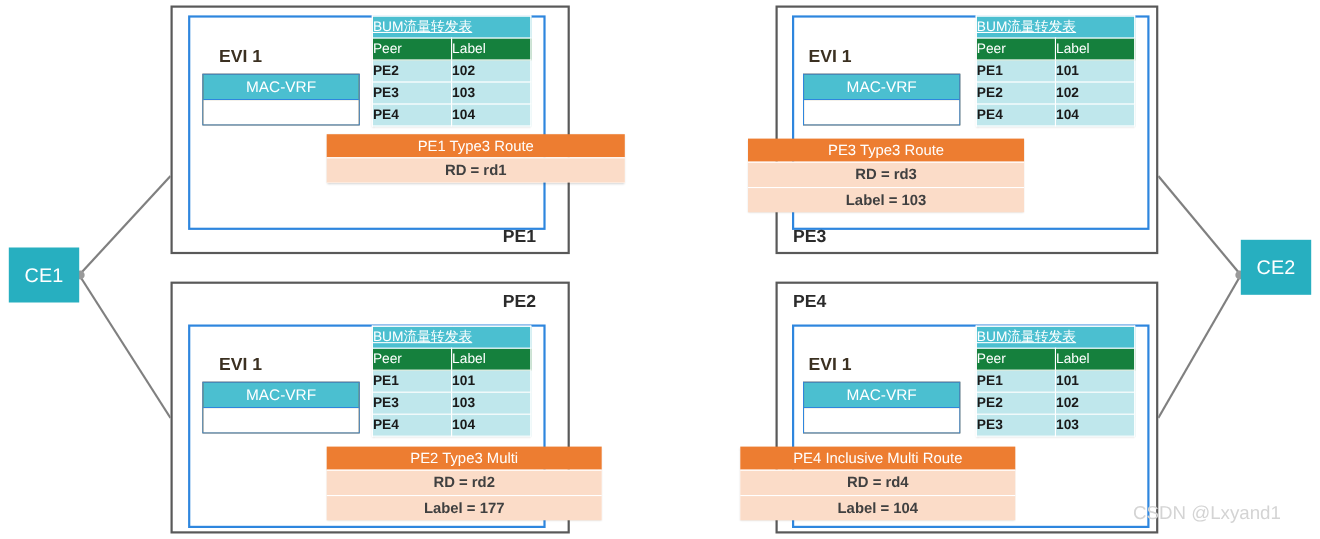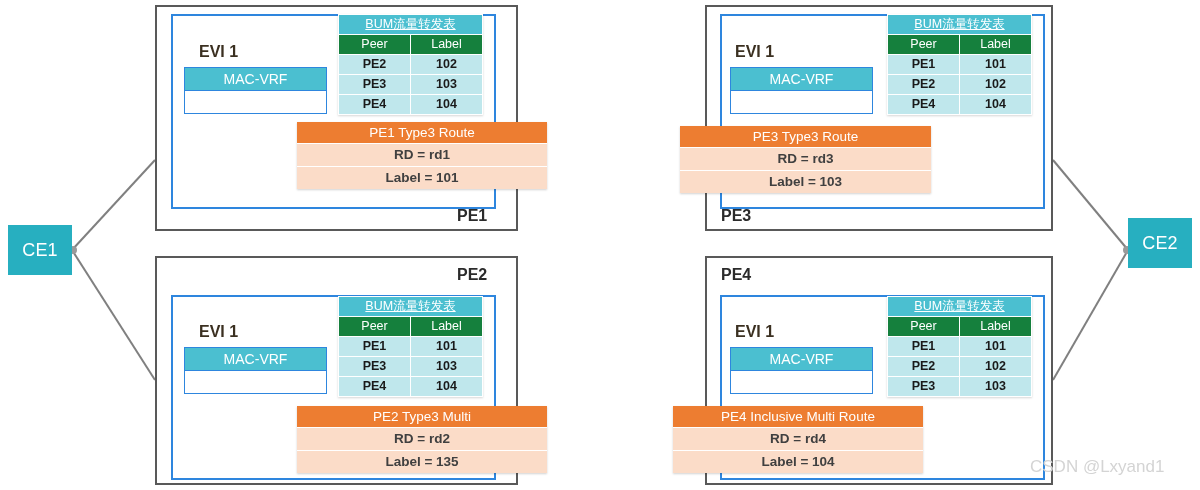--- a/index.html
+++ b/index.html
@@ -93,21 +93,21 @@
     border-collapse: collapse;
     table-layout: fixed;
     background: #ffffff;
     box-shadow: 0 1px 2px rgba(0,0,0,0.16);
   }
   .bum-table td {
     padding: 0;
     margin: 0;
     height: 19px;
     line-height: 19px;
-    text-align: center;
+    text-align: left;
     font-size: 12.5px;
     border: 1px solid #ffffff;
   }
   .bum-title {
     background: #4BBFD0;
     color: #ffffff;
     font-size: 13px;
     text-decoration: underline;
   }
   .bum-colhead {
@@ -201,24 +201,23 @@
           <td class="bum-cell">103</td>
         </tr>
         <tr>
           <td class="bum-cell">PE4</td>
           <td class="bum-cell">104</td>
         </tr>
       </tbody>
     </table>
     <div class="pe-label" style="left:300px; top:200px;">PE1</div>
   </div>
-  <div class="route-box" style="left:297px; top:122px; width:250px;">
+  <div class="route-box" style="left:297px; top:122px; width:271px;">
     <div class="route-head">PE1 Type3 Route</div>
     <div class="route-row">RD = rd1</div>
-    <div class="route-row">Label = 101</div>
   </div>
 
   <div class="pe-outer" style="left:155px; top:256px; width:363px; height:229px;">
     <div class="pe-inner" style="left:14px; top:37px; width:325px; height:185px;"></div>
     <div class="pe-label" style="left:300px; top:8px;">PE2</div>
     <div class="evi-label" style="left:42px; top:65px;">EVI 1</div>
     <div class="macvrf" style="left:27px; top:89px; width:143px;">
       <div class="macvrf-head">MAC-VRF</div>
       <div class="macvrf-body"></div>
     </div>
@@ -242,21 +241,21 @@
         <tr>
           <td class="bum-cell">PE4</td>
           <td class="bum-cell">104</td>
         </tr>
       </tbody>
     </table>
   </div>
   <div class="route-box" style="left:297px; top:406px; width:250px;">
     <div class="route-head">PE2 Type3 Multi</div>
     <div class="route-row">RD = rd2</div>
-    <div class="route-row">Label = 135</div>
+    <div class="route-row">Label = 177</div>
   </div>
 
   <div class="pe-outer" style="left:705px; top:5px; width:348px; height:226px;">
     <div class="pe-inner" style="left:13px; top:7px; width:325px; height:195px;"></div>
     <div class="evi-label" style="left:28px; top:36px;">EVI 1</div>
     <div class="macvrf" style="left:23px; top:60px; width:143px;">
       <div class="macvrf-head">MAC-VRF</div>
       <div class="macvrf-body"></div>
     </div>
     <table class="bum-table" style="left:180px; top:7px; width:145px;">

